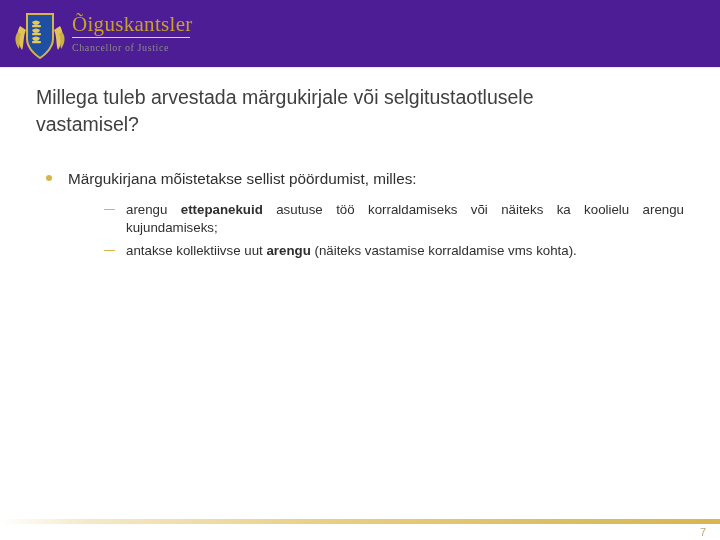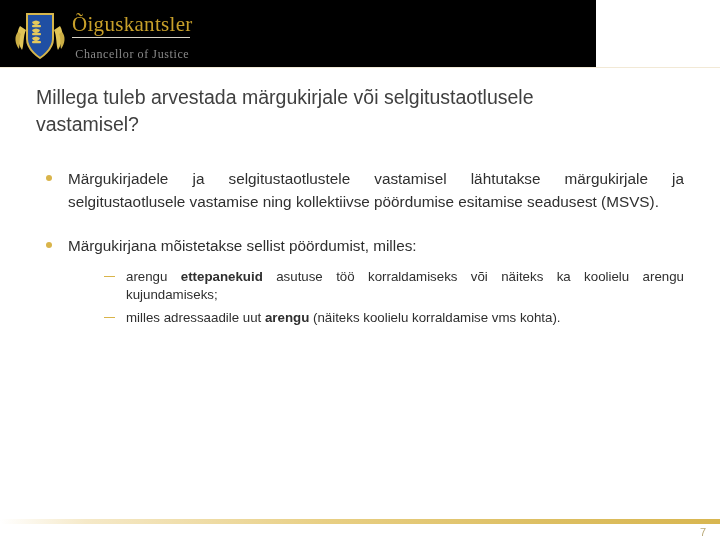--- a/index.html
+++ b/index.html
@@ -13,24 +13,23 @@
     font-family: "Liberation Sans", sans-serif;
     overflow: hidden;
     position: relative;
   }
 
   
   .header {
     position: absolute;
     top: 0;
     left: 0;
-    width: 596px;
+    width: 720px;
     height: 68px;
-    background: #000000;
-    text-align: center;
+    background: #4c1d95;
   }
   .header-rule {
     position: absolute;
     top: 67px;
     left: 0;
     width: 720px;
     height: 1px;
     background: #f2e9d6;
   }
   .crest {
@@ -50,25 +49,25 @@
   .brand-title {
     font-family: "Liberation Serif", serif;
     font-size: 21px;
     color: #c8a02a;
     letter-spacing: .3px;
     line-height: 24px;
     white-space: nowrap;
   }
   .brand-sub {
     font-family: "Liberation Serif", serif;
-    font-size: 12px;
+    font-size: 10px;
     color: #8a8a8a;
     letter-spacing: .6px;
     line-height: 12px;
-    margin-top: 10px;
+    margin-top: 4px;
     white-space: nowrap;
   }
   .brand-underline {
     width: 118px;
     height: 1px;
     background: #d9d4c8;
     margin-top: 1px;
   }
 
   
@@ -195,37 +194,33 @@
 
   <div class="header-rule"></div>
 </div>
 
 <div class="slide">
 
   <div class="slide-title">Millega tuleb arvestada märgukirjale või selgitustaotlusele vastamisel?</div>
 
   <div class="content">
 
-    <div class="b1">
-      <span class="dot"></span>
-      <span>Märgukirjadele ja selgitustaotlustele vastamisel lähtutakse märgukirjale ja selgitustaotlusele vastamise ning kollektiivse pöördumise esitamise seadusest (MSVS).</span>
-    </div>
 
     <div class="b1">
       <span class="dot"></span>
       <span>Märgukirjana mõistetakse sellist pöördumist, milles:</span>
 
       <div class="lvl2-wrap">
         <div class="b2">
           <span class="dash"></span>
           <span>arengu </span><b>ettepanekuid</b><span> asutuse töö korraldamiseks või näiteks ka koolielu arengu kujundamiseks;</span>
         </div>
         <div class="b2">
           <span class="dash"></span>
-          <span>milles adressaadile uut </span><b>arengu</b><span> (näiteks koolielu korraldamise vms kohta).</span>
+          <span>antakse kollektiivse uut </span><b>arengu</b><span> (näiteks vastamise korraldamise vms kohta).</span>
         </div>
       </div>
     </div>
 
 
   </div>
 </div>
 
 <div class="footer-bar"></div>
 <div class="page-num">7</div>

